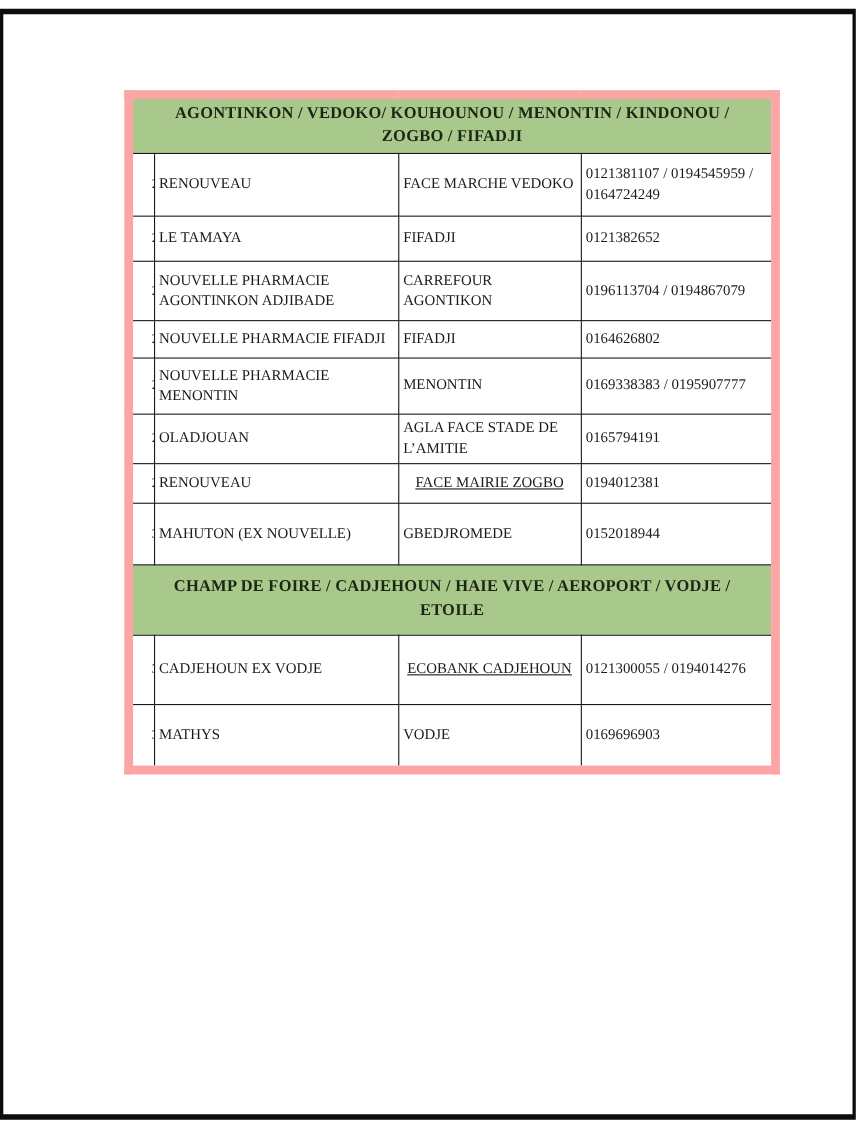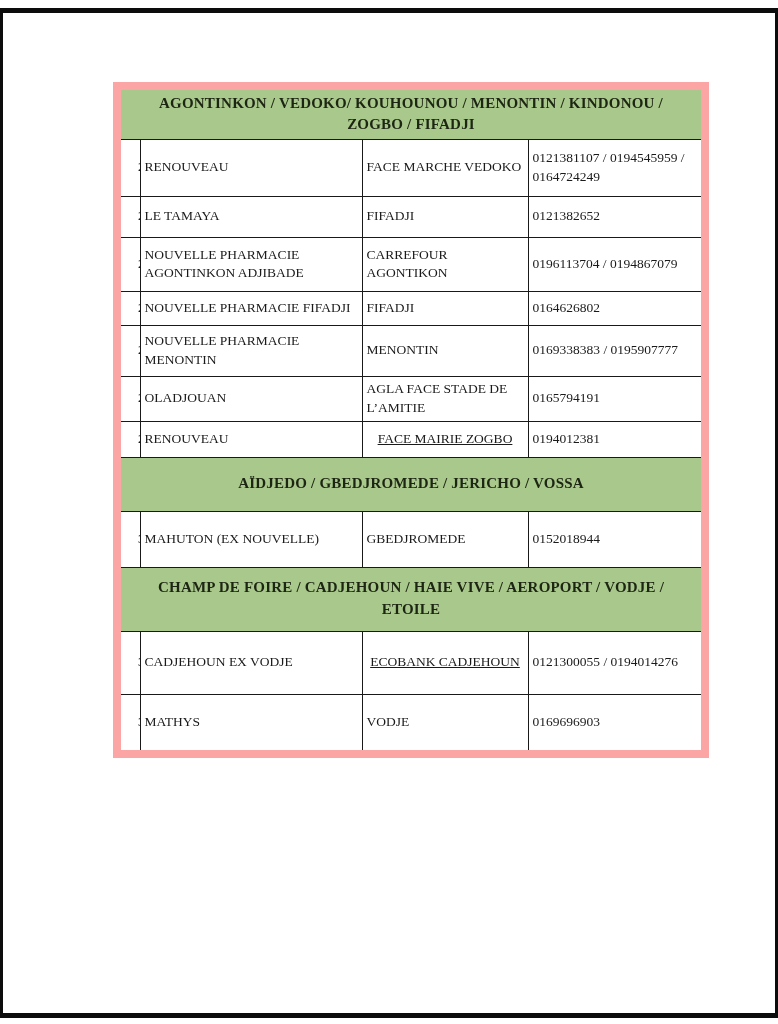--- a/index.html
+++ b/index.html
@@ -135,23 +135,20 @@
 L’AMITIE</td>
     <td class="tel">0165794191</td>
   </tr>
   <tr style="height:36px">
     <td class="num">28</td>
     <td class="name">RENOUVEAU</td>
     <td class="loc c">FACE MAIRIE ZOGBO</td>
     <td class="tel">0194012381</td>
   </tr>
 
-  <tr style="height:54px">
-    <td class="sec-header" colspan="4">AÏDJEDO / GBEDJROMEDE / JERICHO / VOSSA</td>
-  </tr>
 
   <tr style="height:56px">
     <td class="num">32</td>
     <td class="name">MAHUTON (EX NOUVELLE)</td>
     <td class="loc">GBEDJROMEDE</td>
     <td class="tel">0152018944</td>
   </tr>
 
   <tr style="height:64px">
     <td class="sec-header" colspan="4">CHAMP DE FOIRE / CADJEHOUN / HAIE VIVE / AEROPORT / VODJE /

